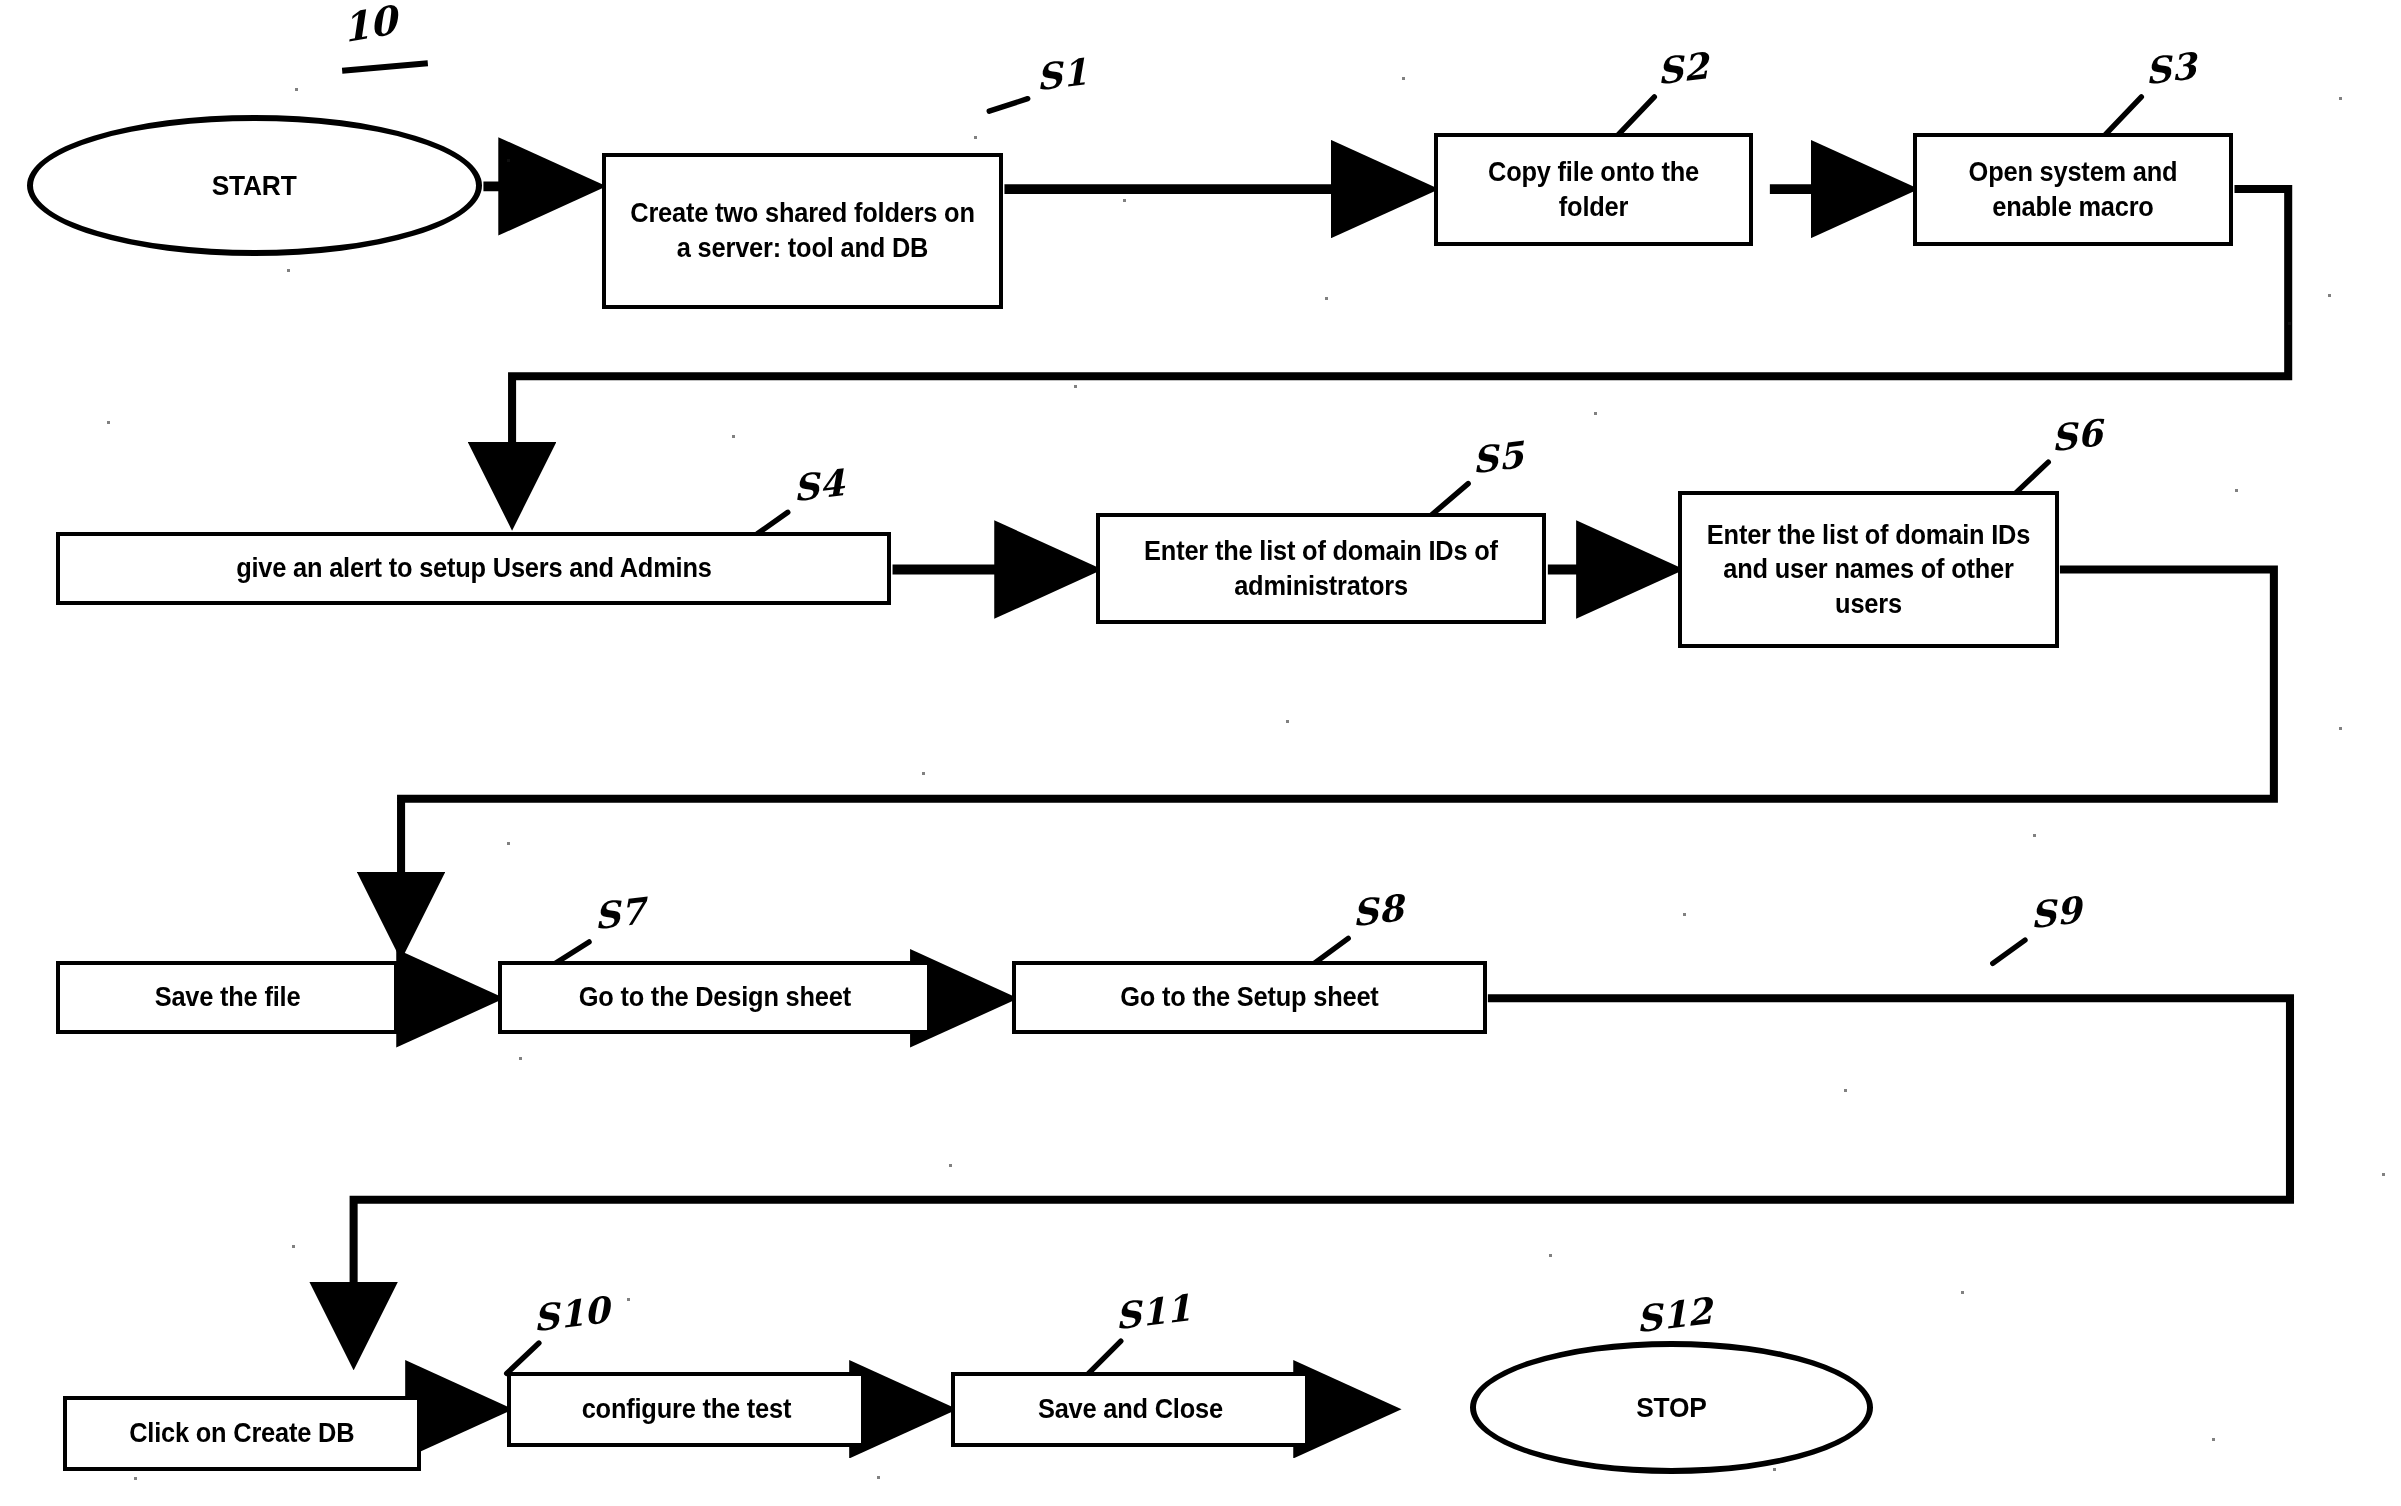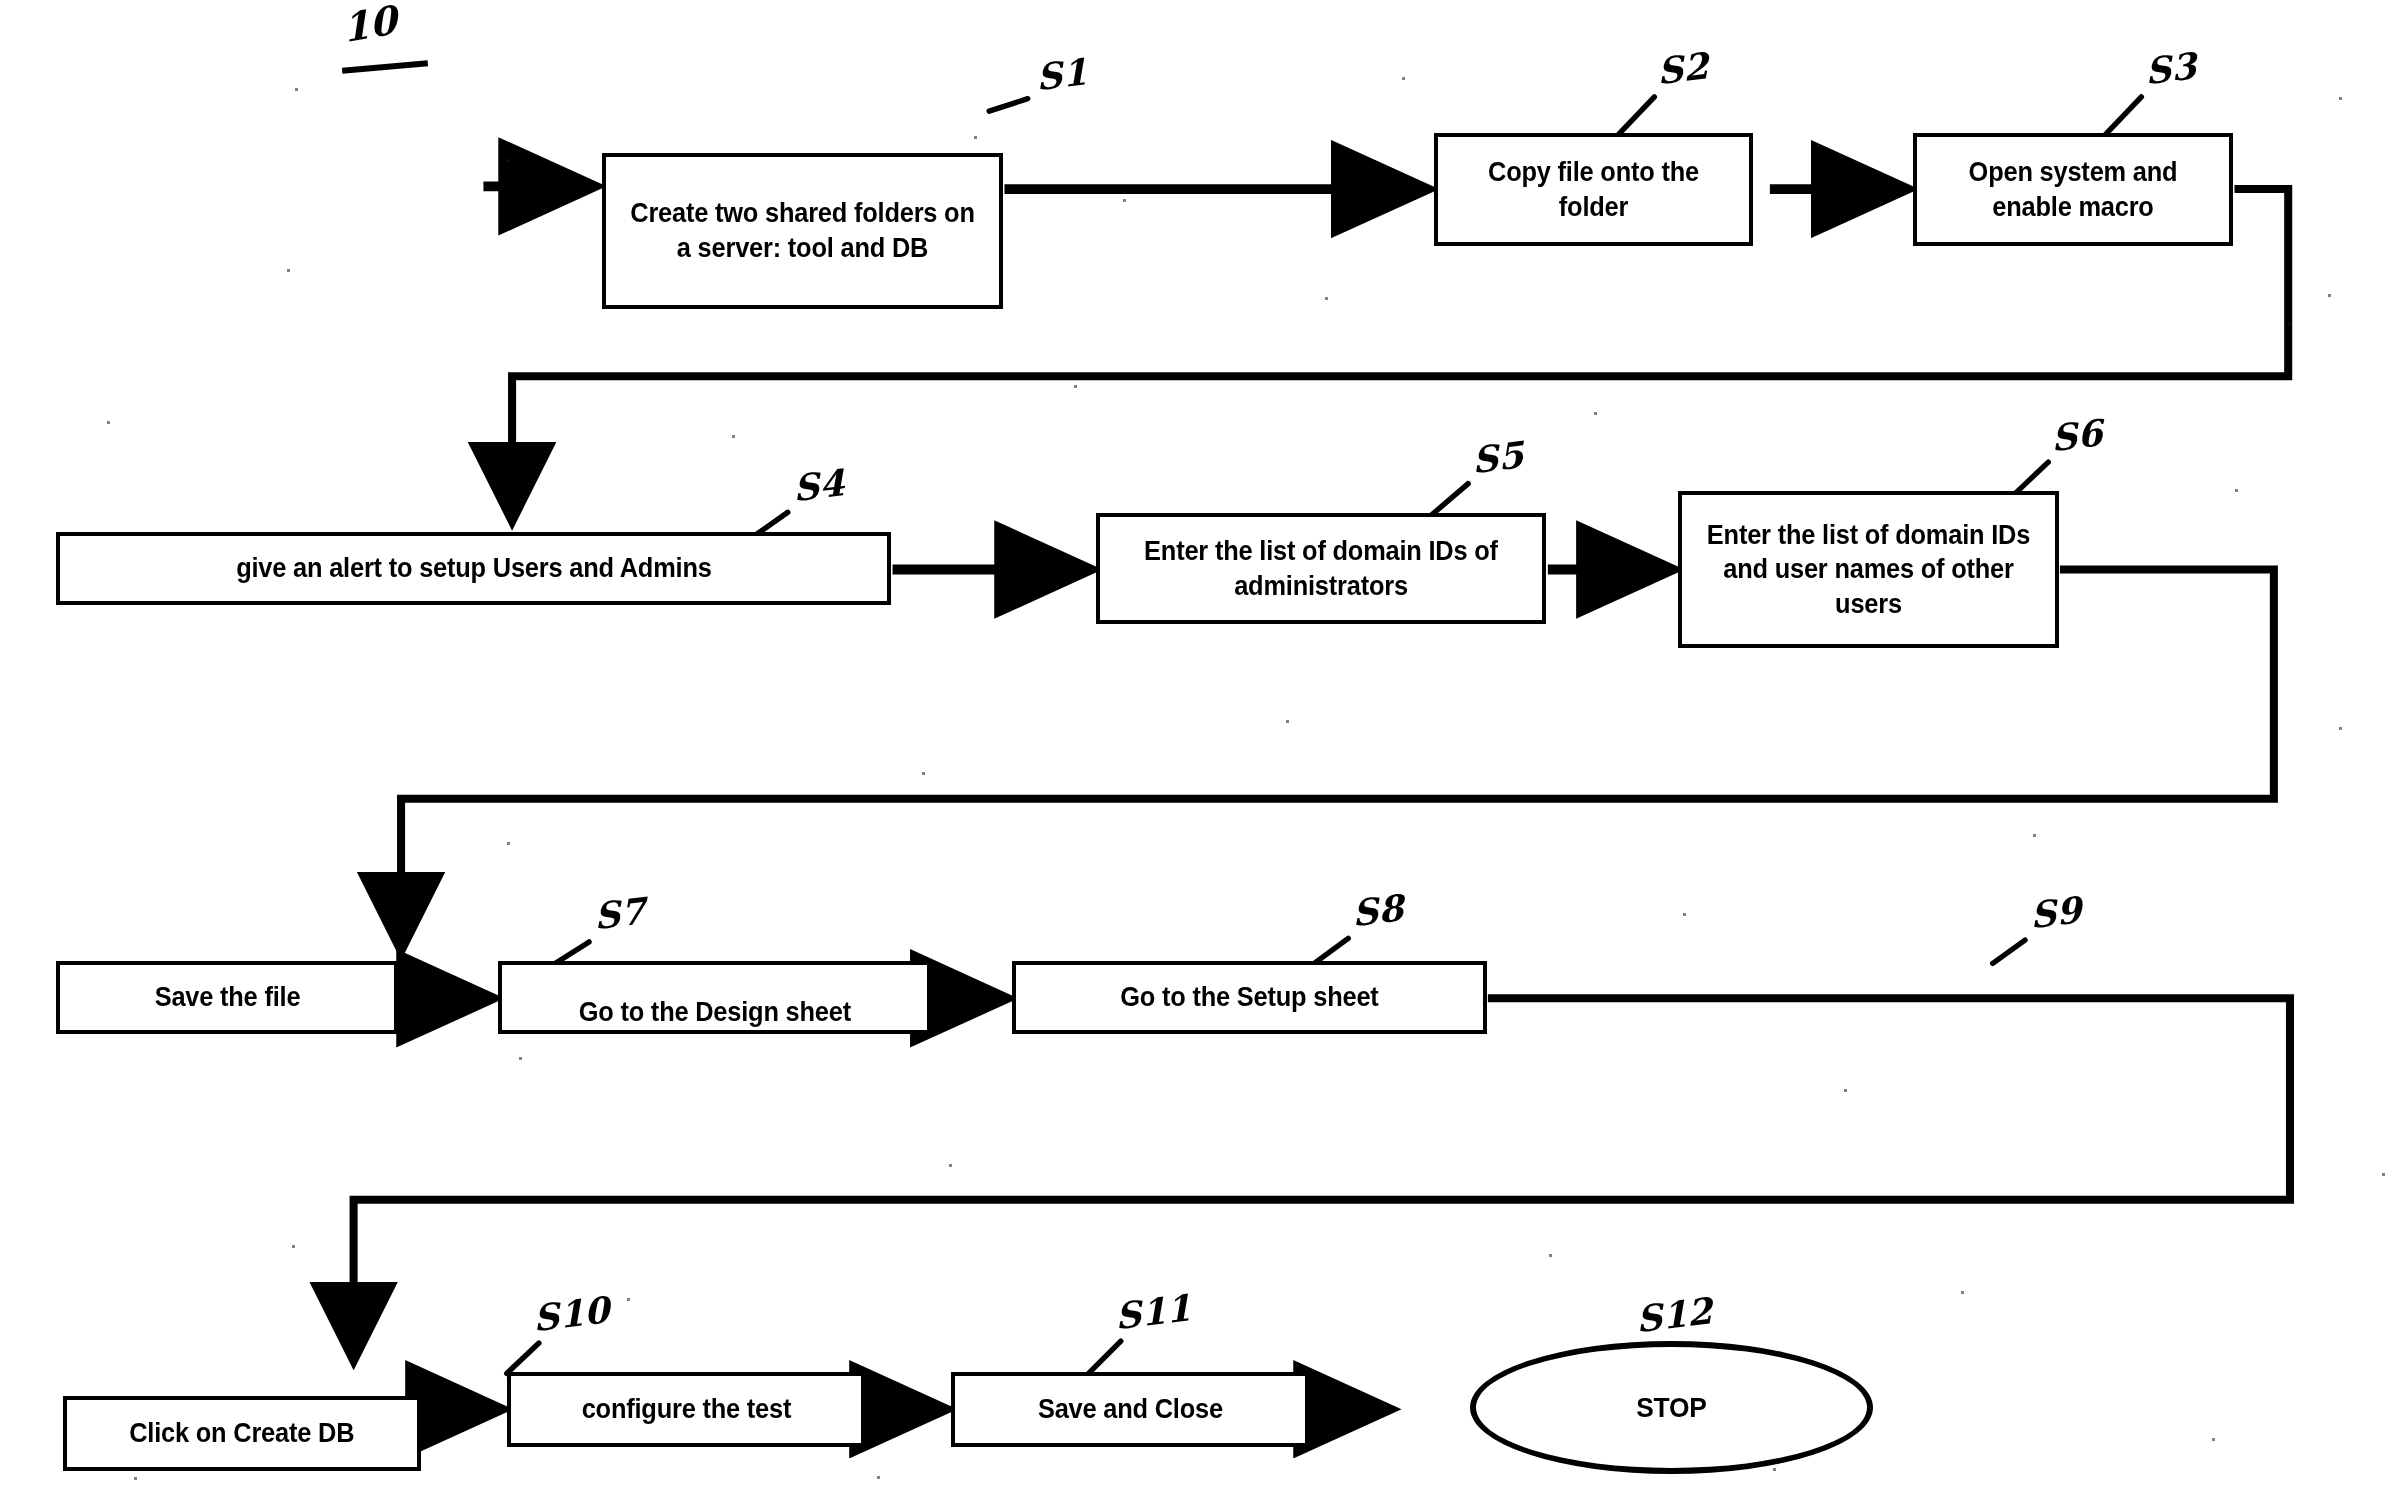--- a/index.html
+++ b/index.html
@@ -187,20 +187,23 @@
       <line x1="2262" y1="1050" x2="2226" y2="1076"></line>
       <line x1="602" y1="1500" x2="566" y2="1534"></line>
       <line x1="1252" y1="1498" x2="1216" y2="1534"></line>
       <line x1="1834" y1="1502" x2="1798" y2="1536"></line>
     </g>
   </svg>
 
   <div class="hand fig" style="left:347px;top:5.4px;">10</div>
   <div class="fig-underline" style="left:342px;top:64px;"></div>
 
+  <div class="node terminal" style="left:27px;top:115px;width:455px;height:141px;">
+    <span class="node-label fs-31">START</span>
+  </div>
 
   <div class="node process" style="left:602px;top:109px;width:401px;height:156px;margin-top:44px;">
     <span class="node-label fs-30">Create two shared folders on a server: tool and DB</span>
   </div>
 
   <div class="node process" style="left:1434px;top:133px;width:319px;height:113px;">
     <span class="node-label fs-30">Copy  file onto the folder</span>
   </div>
 
   <div class="node process" style="left:1913px;top:133px;width:320px;height:113px;">
@@ -216,21 +219,21 @@
   </div>
 
   <div class="node process" style="left:1678px;top:491px;width:381px;height:157px;">
     <span class="node-label fs-30">Enter the list of domain IDs and user names of other users</span>
   </div>
 
   <div class="node process" style="left:56px;top:961px;width:342px;height:73px;">
     <span class="node-label fs-30">Save the file</span>
   </div>
 
-  <div class="node process" style="left:498px;top:961px;width:433px;height:73px;align-items:flex-end;">
+  <div class="node process" style="left:498px;top:961px;width:433px;height:73px;">
     <span class="node-label fs-30">Go to the Design sheet</span>
   </div>
 
   <div class="node process" style="left:1012px;top:961px;width:475px;height:73px;">
     <span class="node-label fs-30">Go to the Setup sheet</span>
   </div>
 
   <div class="node process" style="left:63px;top:1372px;width:358px;height:75px;margin-top:24px;">
     <span class="node-label fs-30">Click on Create DB</span>
   </div>

